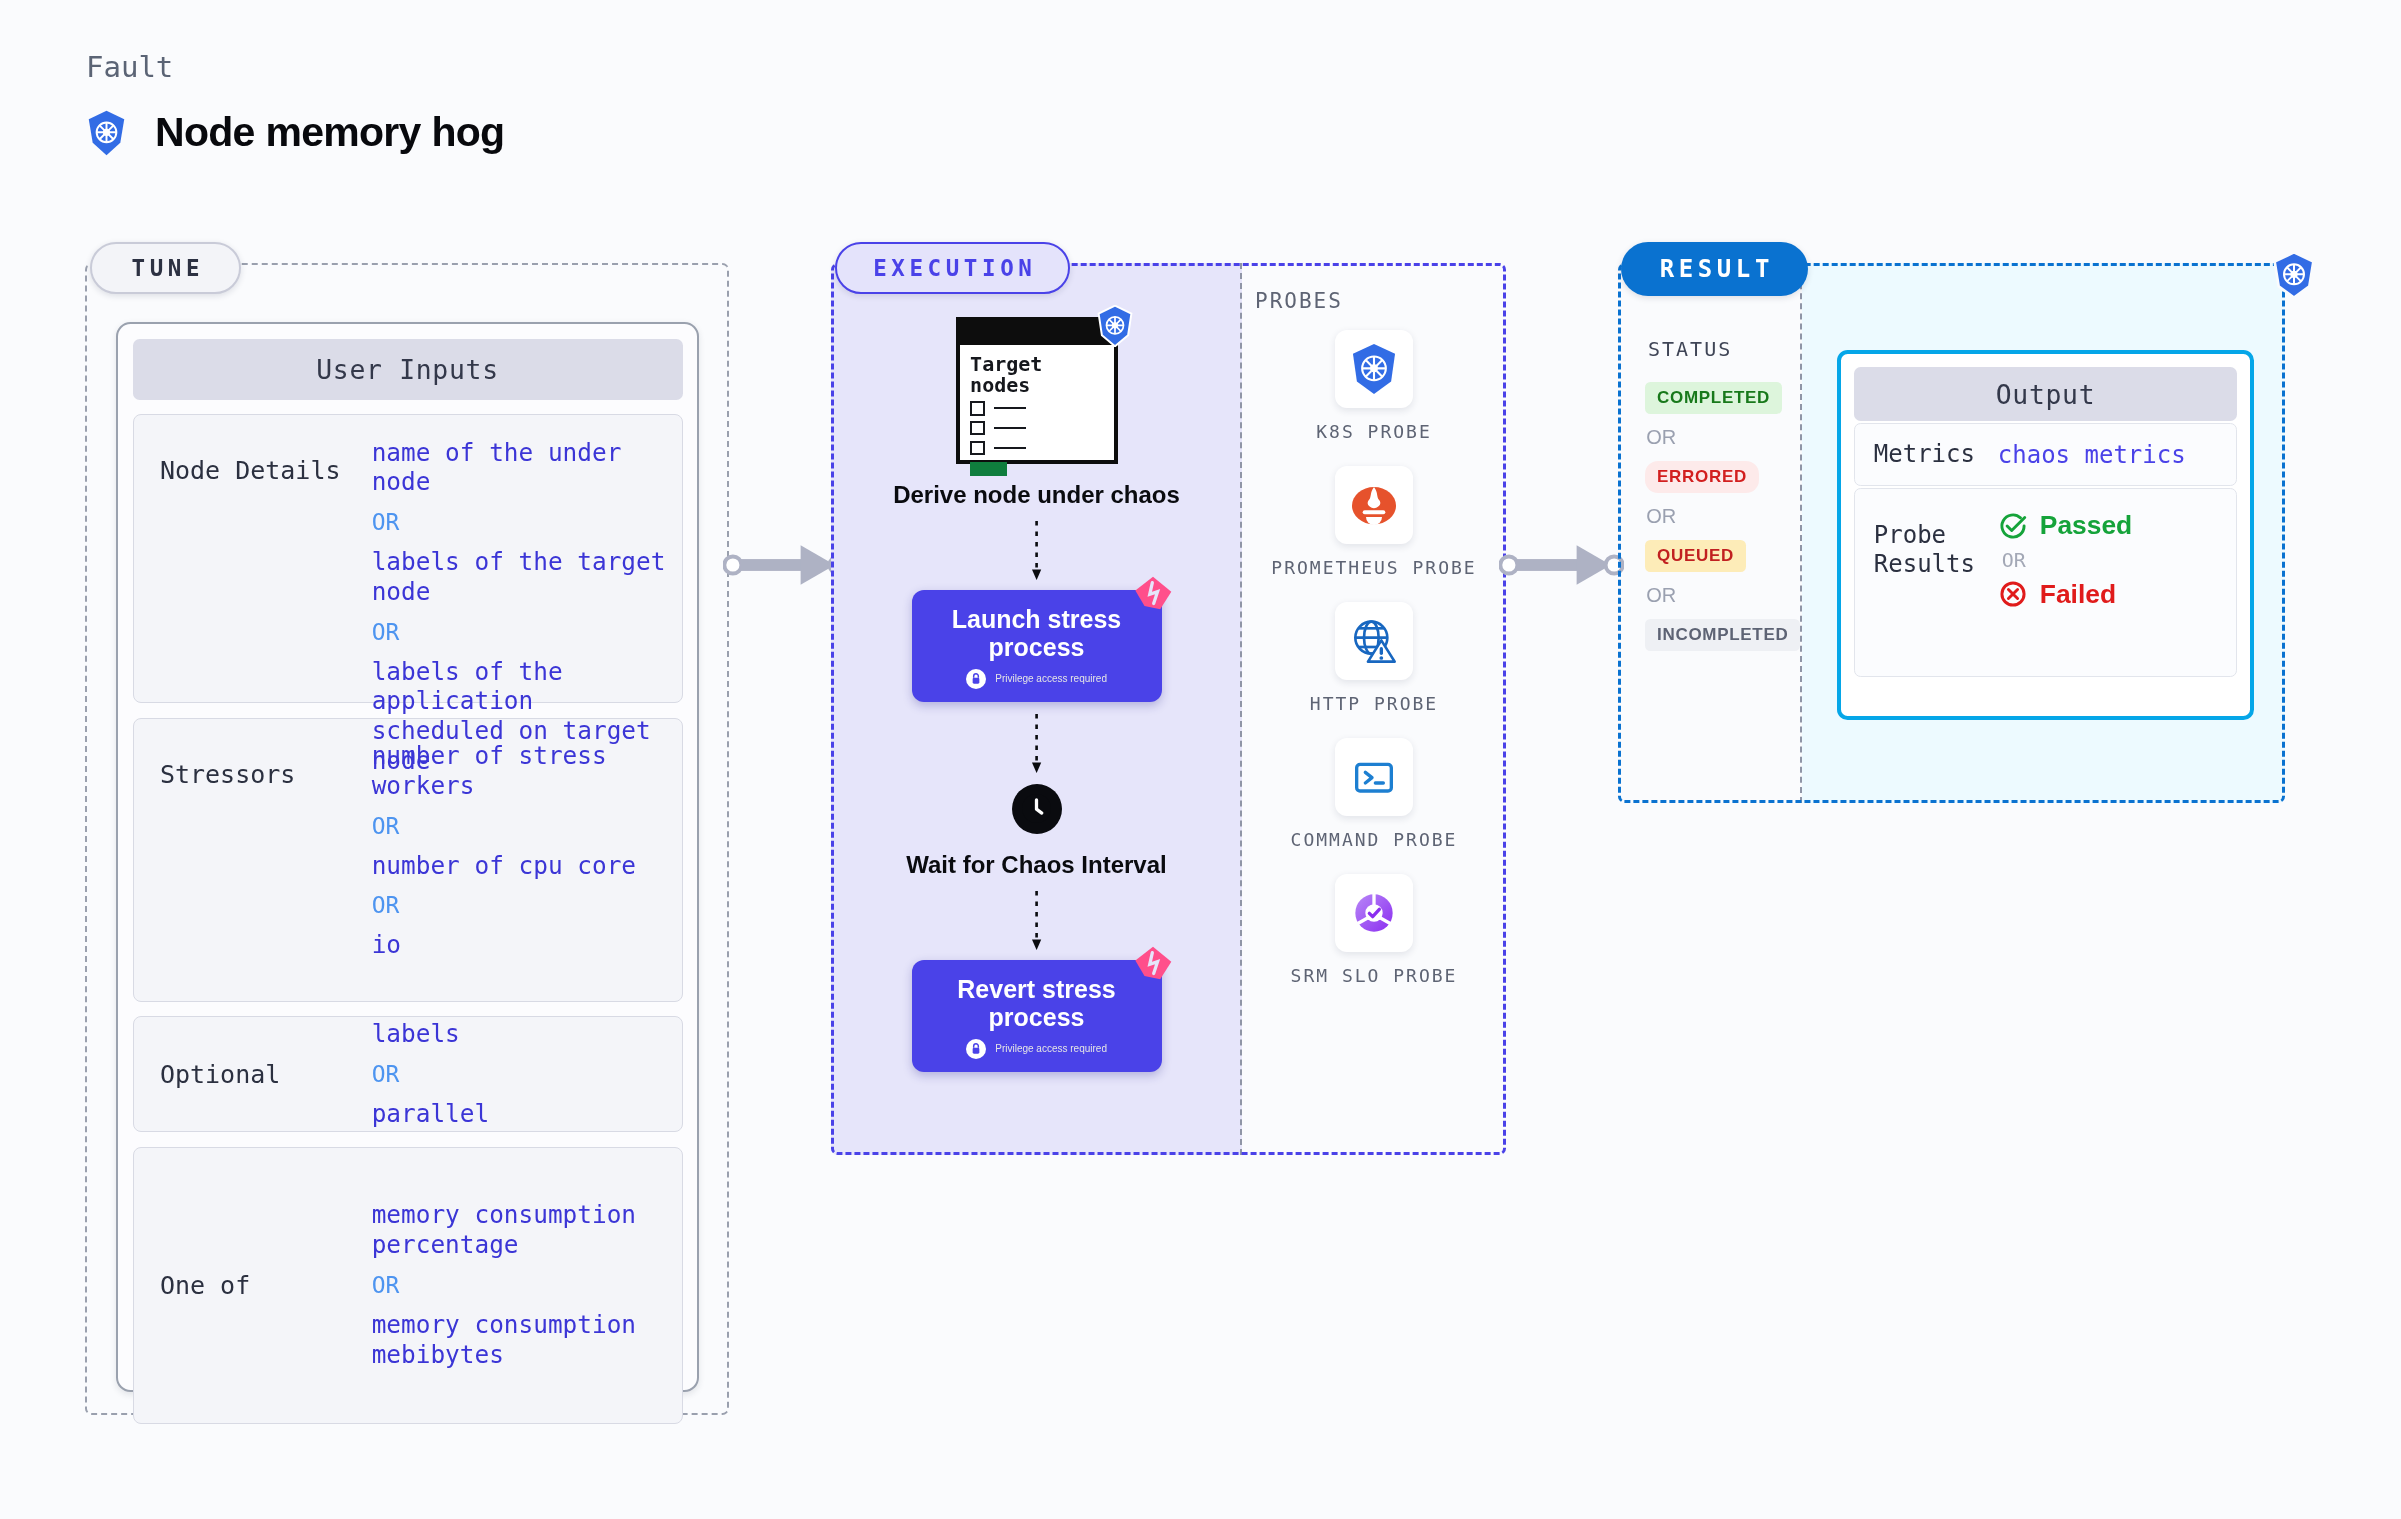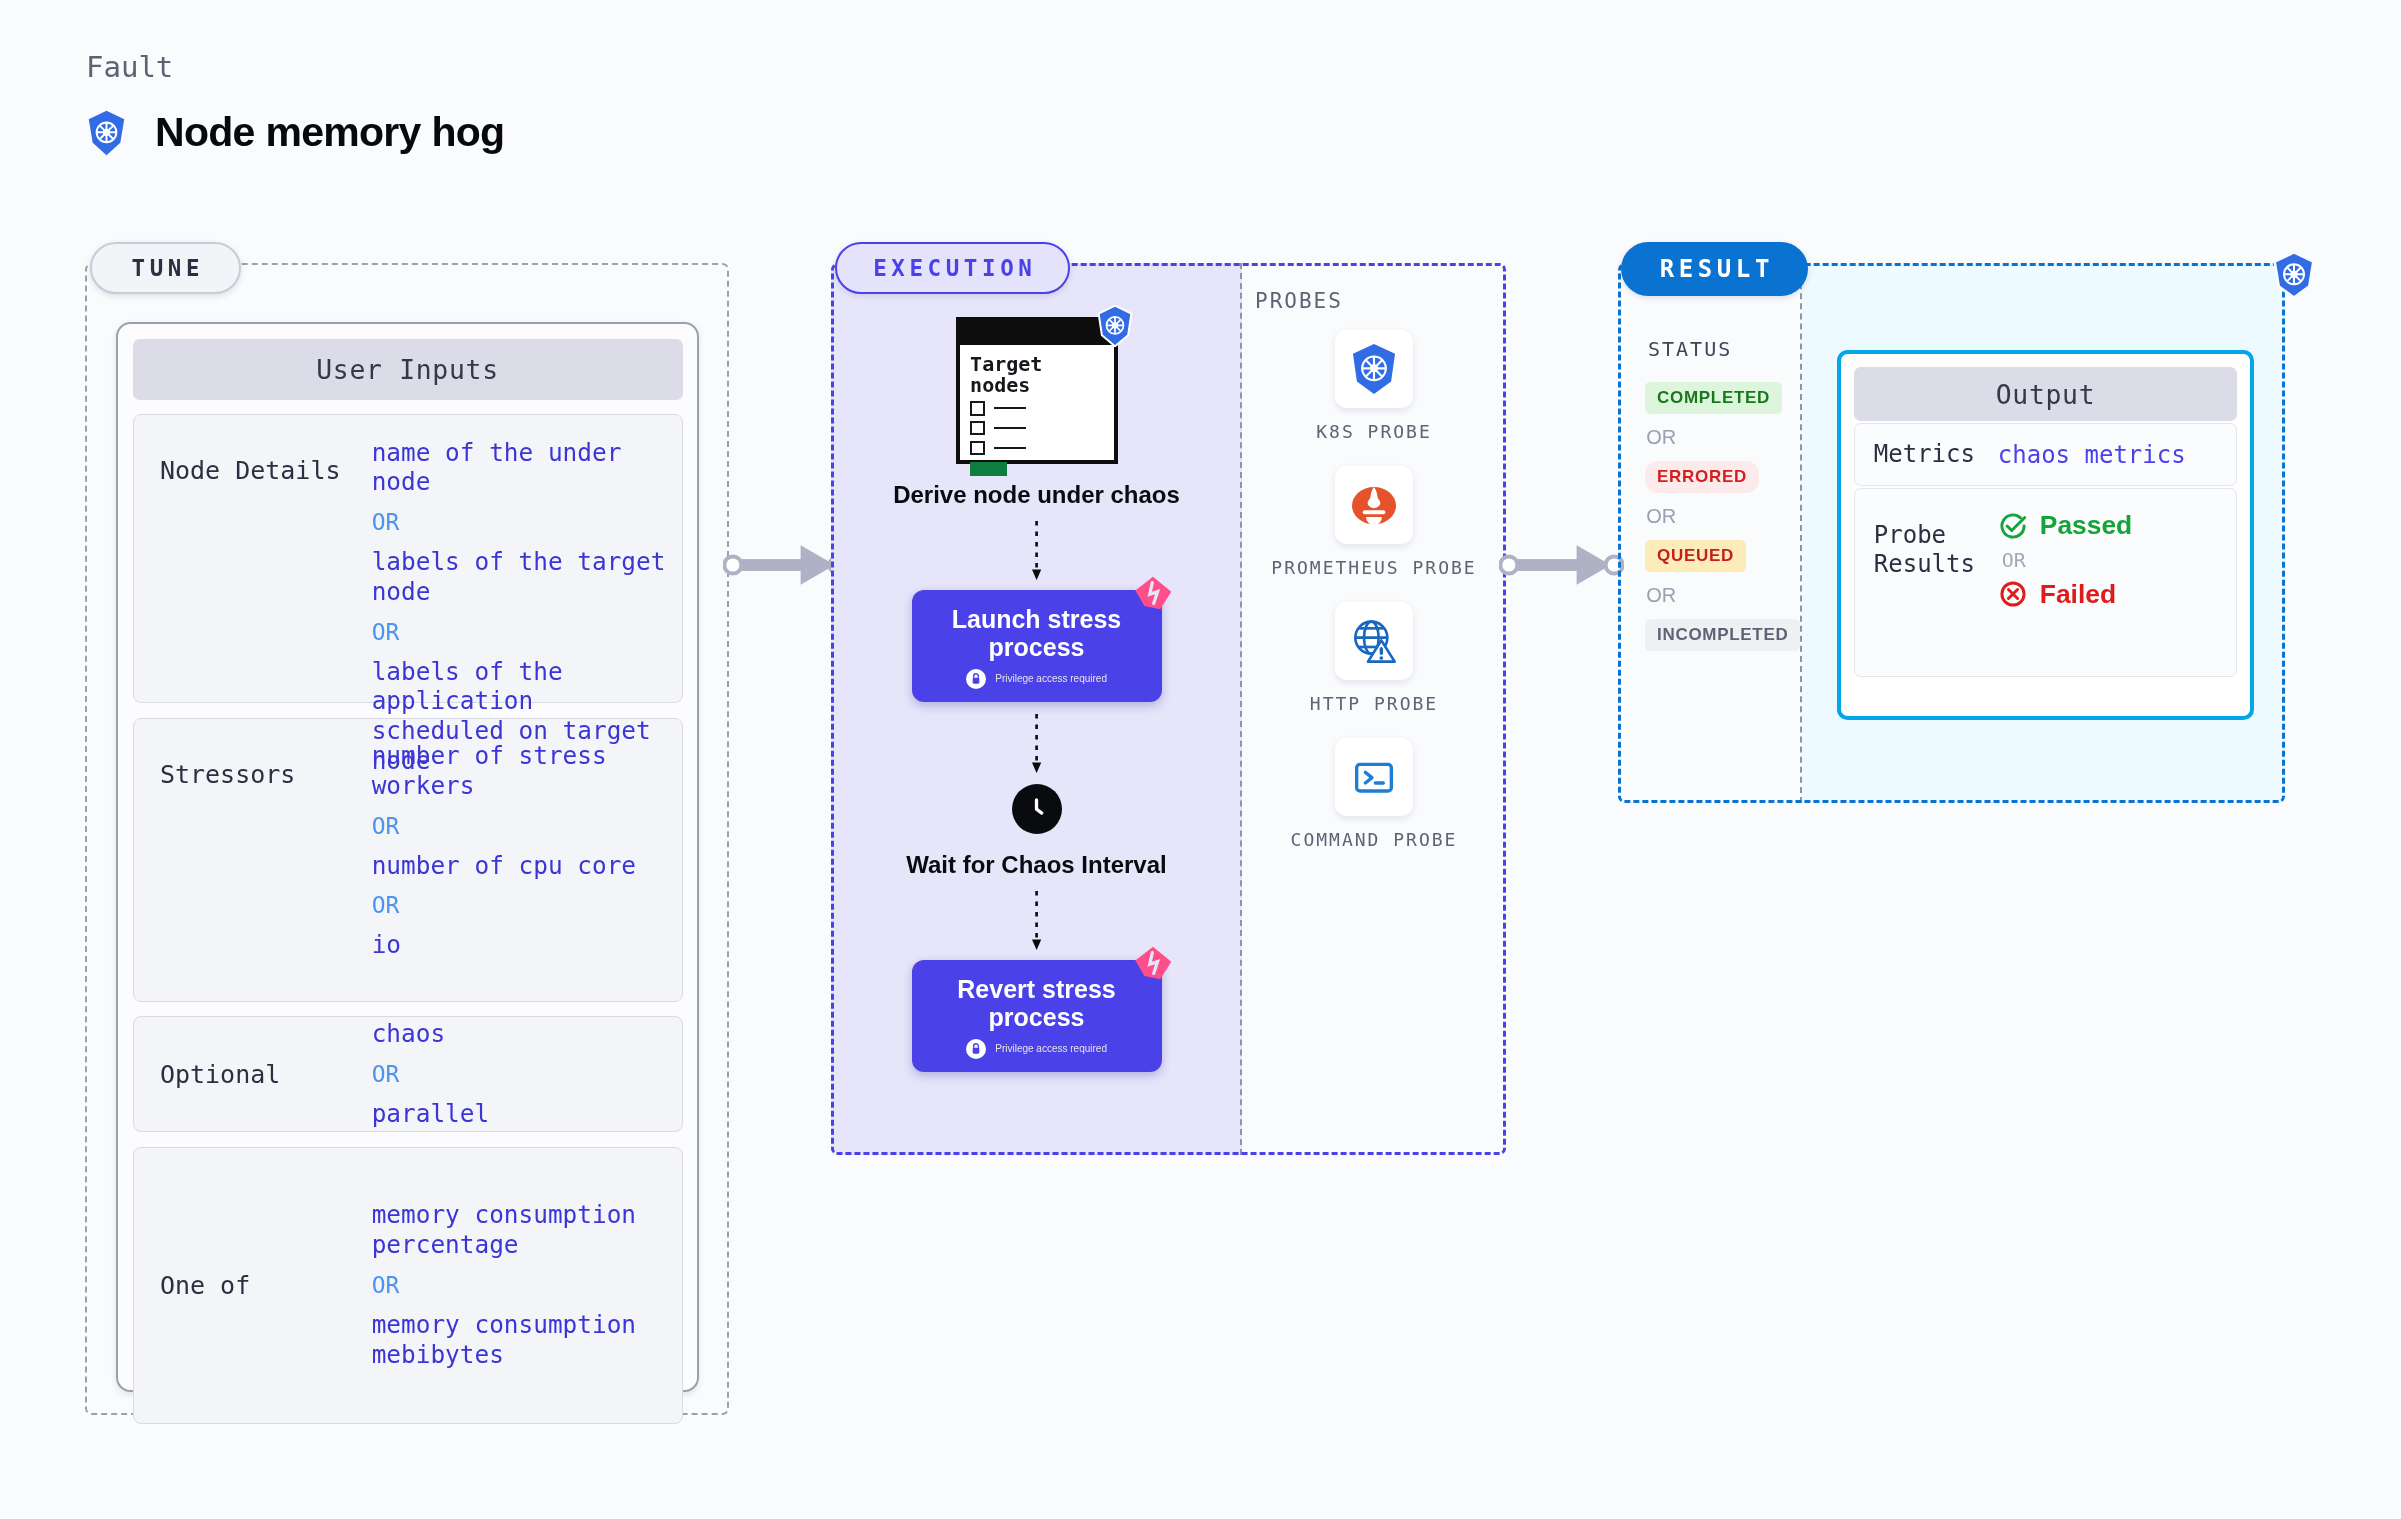--- a/index.html
+++ b/index.html
@@ -308,21 +308,21 @@
         <div class="orv">OR</div>
         <div class="val">number of cpu core</div>
         <div class="orv">OR</div>
         <div class="val">io</div>
       </div>
     </div>
 
     <div class="ui-row" id="row-opt">
       <div class="ui-row-label">Optional</div>
       <div class="ui-row-vals">
-        <div class="val">chaos</div>
+        <div class="val">labels</div>
         <div class="orv">OR</div>
         <div class="val">parallel</div>
       </div>
     </div>
 
     <div class="ui-row" id="row-oneof">
       <div class="ui-row-label">One of</div>
       <div class="ui-row-vals">
         <div class="val">memory consumption percentage</div>
         <div class="orv">OR</div>
@@ -488,20 +488,37 @@
       <div class="probe-tile">
         <svg width="52" height="52" viewBox="0 0 78 78">
           <rect x="13" y="20" width="52" height="40" rx="5" fill="none" stroke="#1d7fd1" stroke-width="5"></rect>
           <path d="M26 32 L36 40 L26 48" stroke="#1d7fd1" stroke-width="5" fill="none" stroke-linecap="round" stroke-linejoin="round"></path>
           <line x1="41" y1="48" x2="53" y2="48" stroke="#1d7fd1" stroke-width="5" stroke-linecap="round"></line>
         </svg>
       </div>
       <div class="probe-name">COMMAND PROBE</div>
     </div>
 
+    <div class="probe-item">
+      <div class="probe-tile">
+        <svg width="52" height="52" viewBox="0 0 78 78">
+          <defs>
+            <linearGradient id="slo" x1="0" y1="0" x2="1" y2="1">
+              <stop offset="0%" stop-color="#b887f7"></stop>
+                <stop offset="100%" stop-color="#8b2ef0"></stop>
+            </linearGradient>
+          </defs>
+          <circle cx="39" cy="39" r="28" fill="url(#slo)"></circle>
+          <path d="M39 11 V30 M16 54 L32 45 M62 54 L46 45" stroke="#fff" stroke-width="5" stroke-linecap="round"></path>
+          <circle cx="39" cy="39" r="13" fill="#fff"></circle>
+          <path d="M32 39.5 L37 44.5 L47 33.5" stroke="#8b2ef0" stroke-width="5" fill="none" stroke-linecap="round" stroke-linejoin="round"></path>
+        </svg>
+      </div>
+      <div class="probe-name">SRM SLO PROBE</div>
+    </div>
   </div>
 
   <svg class="connector" style="left:1499px; top:532px;" width="125" height="66" viewBox="0 0 190 100">
     <circle cx="15" cy="50" r="13" fill="#fff" stroke="#aeb2c4" stroke-width="6"></circle>
     <rect x="26" y="41" width="100" height="18" fill="#aeb2c4"></rect>
     <polygon points="118,20 170,50 118,80" fill="#aeb2c4"></polygon>
     <circle cx="175" cy="50" r="13" fill="#fff" stroke="#aeb2c4" stroke-width="6"></circle>
   </svg>
 
   <div id="output-zone"></div>

